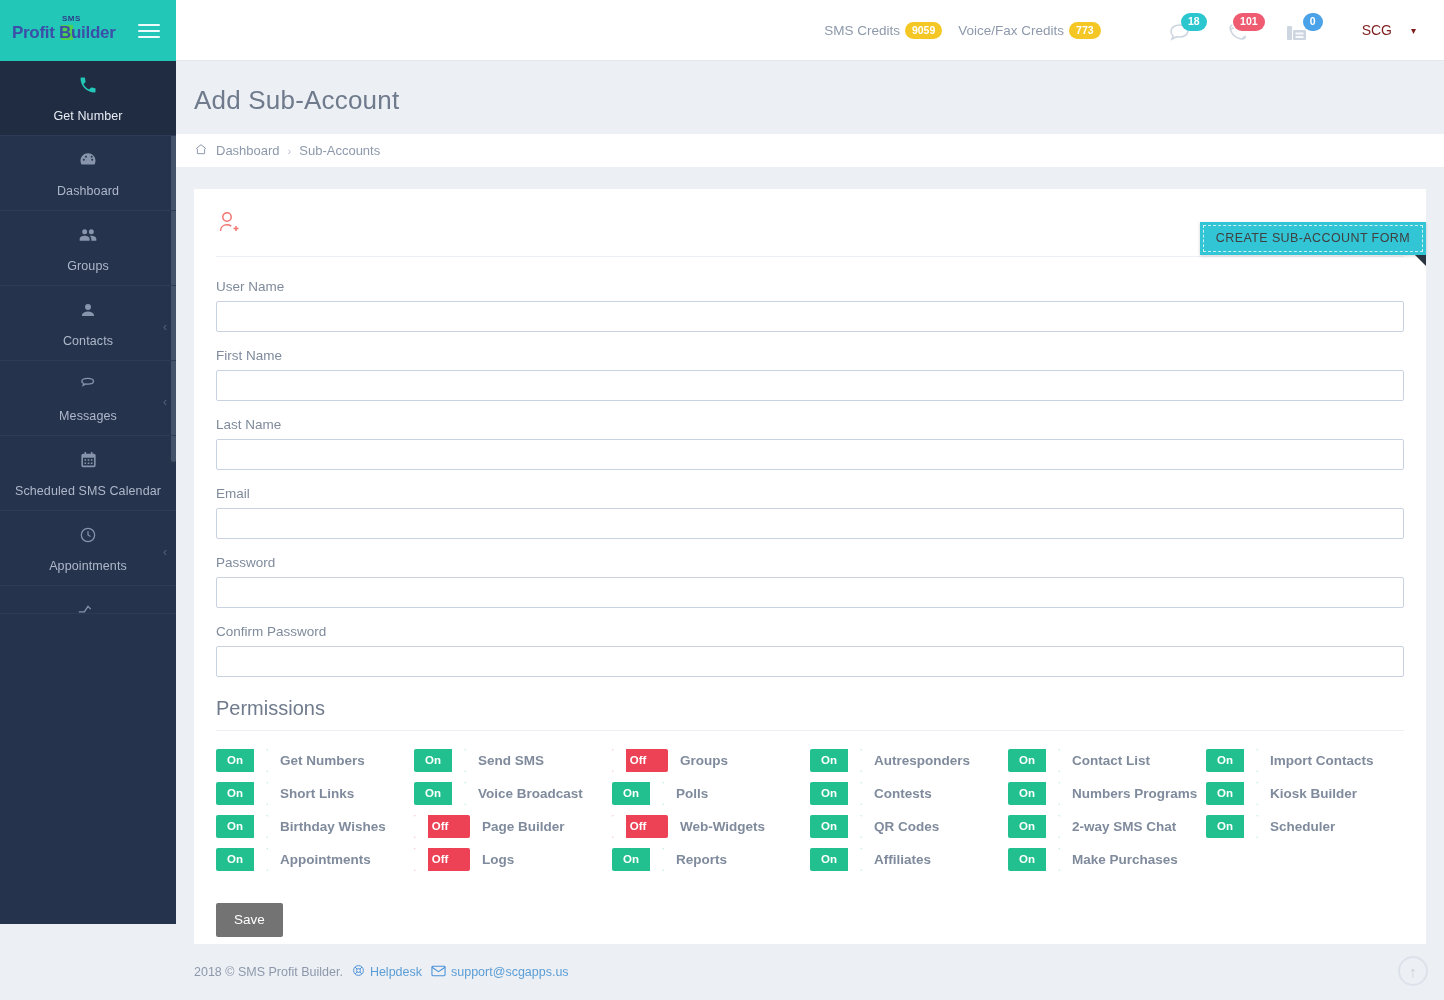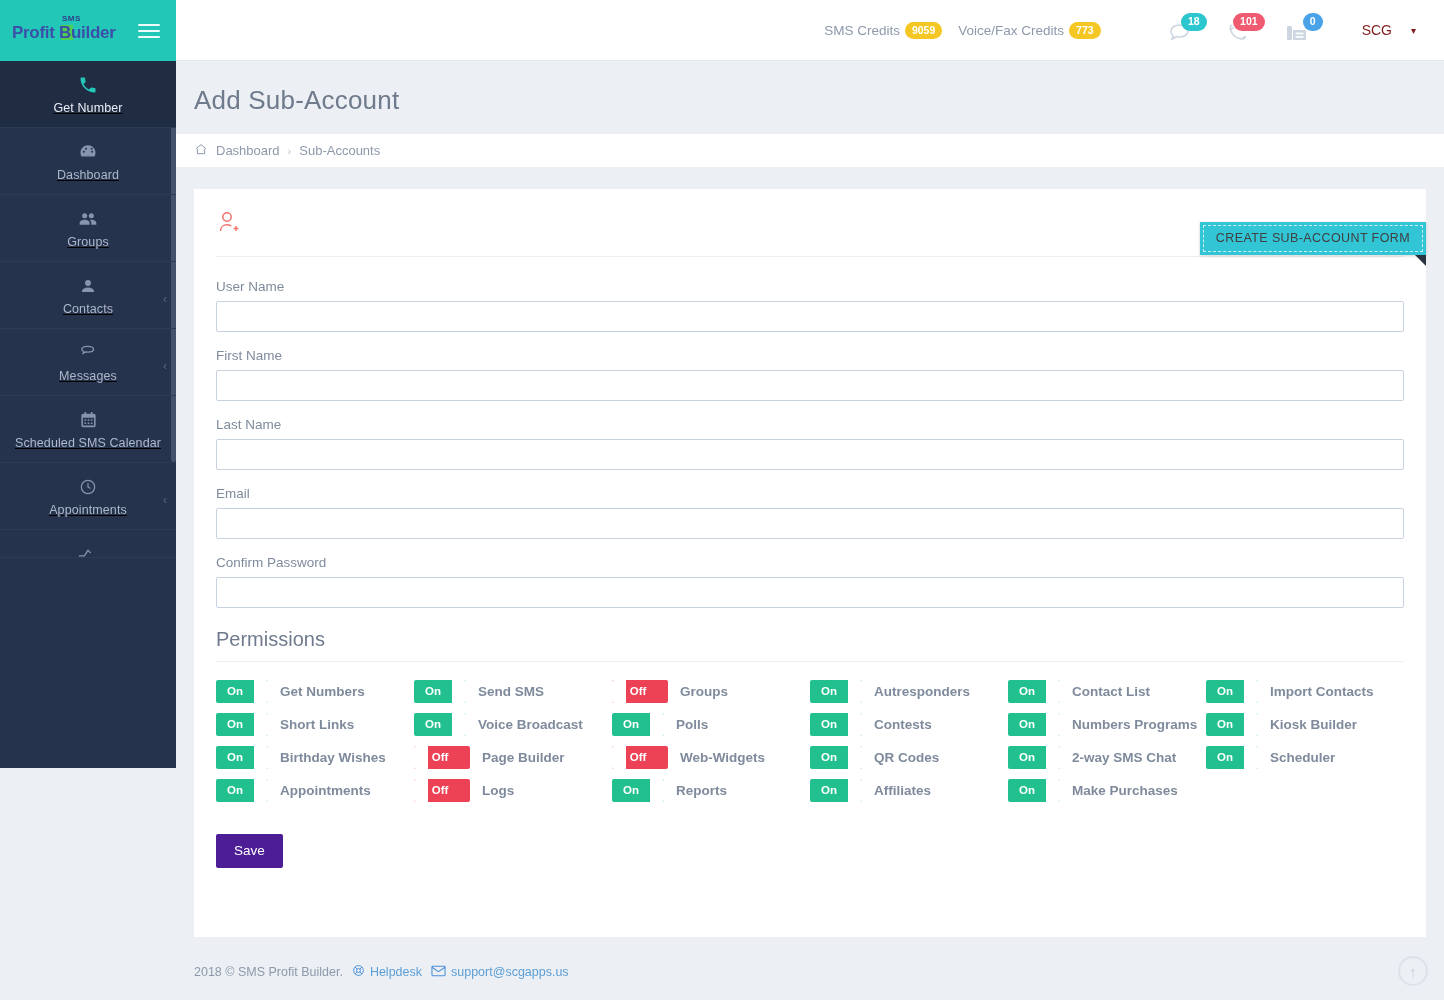--- a/index.html
+++ b/index.html
@@ -7,23 +7,22 @@
     width: 1444px; height: 1000px;
     font-family: "Liberation Sans", sans-serif;
     background: #eceff4;
     overflow: hidden;
   }
   .app { position: relative; width: 1444px; height: 1000px; }
 
   
   .sidebar {
     position: absolute; left: 0; top: 0;
-    width: 176px; height: 768px;
+    width: 176px; height: 924px;
     background: #26334d;
-    text-decoration: underline;
   }
   .brand {
     height: 61px; background: #23c7b8;
     display: flex; align-items: center; justify-content: space-between;
     padding: 0 16px 0 12px;
   }
   .brand-logo { position: relative; width: 112px; height: 40px; }
   .brand-sms {
     position: absolute; top: 3px; left: 50px;
     font-size: 8px; font-weight: bold; letter-spacing: .5px;
@@ -50,21 +49,21 @@
     border-bottom: 1px solid #2d3b57;
     cursor: pointer;
   }
   .nav-item.active { background: #202c42; }
   .nav-ico {
     display: block; height: 26px; line-height: 26px;
     color: #8794ab; font-size: 19px;
   }
   .nav-item.active .nav-ico { color: #23c7b8; }
   .nav-label {
-    display: block; margin-top: 0;
+    display: block; margin-top: 8px;
     font-size: 12.5px; color: #aeb8ca; letter-spacing: .1px;
   }
   .nav-item.active .nav-label { color: #e8edf5; }
   .nav-chevron {
     position: absolute; right: 9px; top: 50%; transform: translateY(-2px);
     color: #56647f; font-size: 12px; line-height: 1;
   }
   .nav-badge {
     display: inline-block; margin-left: 6px;
     background: #f2647c; color: #fff;
@@ -191,21 +190,21 @@
   .toggle.on  { background: #22c08e; }
   .toggle.on .lab  { left: 0; }
   .toggle.on .knob { right: 0; border-left: 1px solid rgba(255,255,255,.6); }
   .toggle.off { background: #ed4256; width: 56px; }
   .toggle.off .lab  { right: 0; width: 60px; }
   .toggle.off .knob { left: 0; border-right: 1px solid rgba(255,255,255,.6); }
   .perm-label { font-size: 13.5px; color: #7f8b9c; white-space: nowrap; }
 
   .save-btn {
     display: inline-block; margin: 32px 0 28px;
-    background: #4c1d95; color: #ffffff;
+    background: #737373; color: #ffffff;
     border: none; border-radius: 2px;
     font-family: "Liberation Sans", sans-serif;
     font-size: 13.5px; padding: 9px 18px 10px; cursor: pointer;
   }
 
   .footer {
     position: absolute; left: 176px; bottom: 0;
     width: 1268px; height: 56px;
     background: #eceff4;
     display: flex; align-items: center;
@@ -399,20 +398,24 @@
           <label>First Name</label>
           <input type="text" value="" style="">
         </div>
         <div class="field">
           <label>Last Name</label>
           <input type="text" value="" style="">
         </div>
         <div class="field">
           <label>Email</label>
           <input type="text" value="" style="">
+        </div>
+        <div class="field">
+          <label>Password</label>
+          <input type="password" value="" style="">
         </div>
         <div class="field">
           <label>Confirm Password</label>
           <input type="password" value="" style="">
         </div>
       </div>
 
       <h2 class="perm-title">Permissions</h2>
       <div class="perm-grid" id="perm-grid">
           <div class="perm-col">

